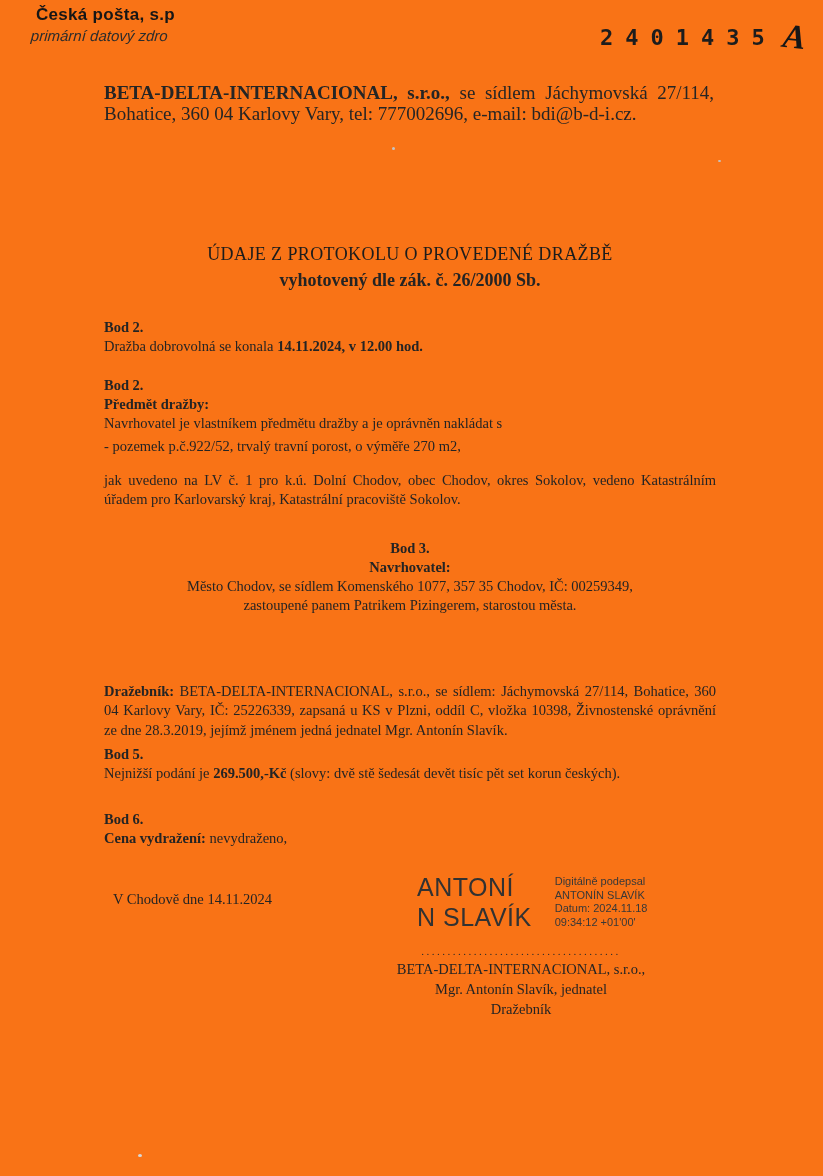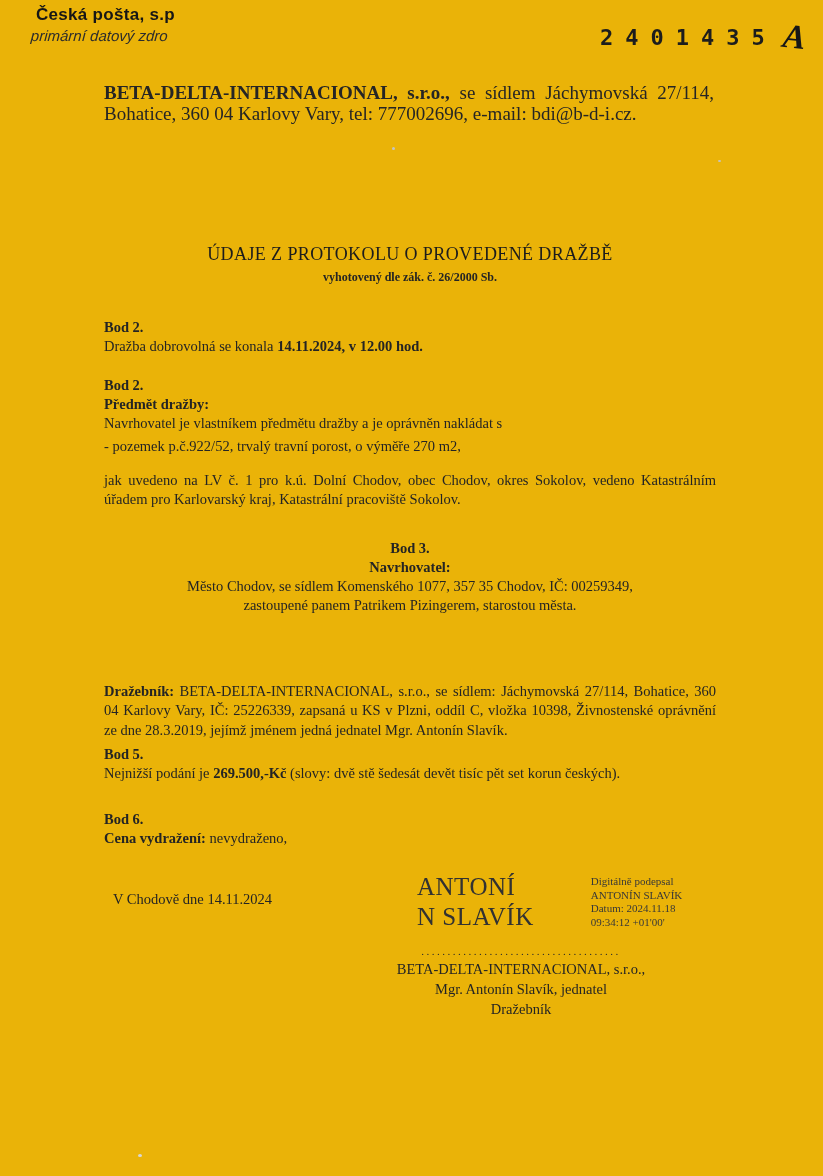--- a/index.html
+++ b/index.html
@@ -6,21 +6,21 @@
   html, body { background: #ffffff; }
   body {
     width: 823px; height: 1176px;
     position: relative;
     overflow: hidden;
     font-family: "Liberation Serif", serif;
     color: #222222;
   }
   .page {
     position: absolute; inset: 0;
-    background: #eab308;
+    background: #f97316;
   }
 
   
   .letterhead { position: absolute; left: 36px; top: 5px; font-family: "Liberation Sans", sans-serif; }
   .lh-org { font-weight: bold; font-size: 17px; color: #161616; letter-spacing: 0.3px; }
   .lh-sub { font-style: italic; font-size: 15px; color: #2c2c2c; margin-top: 2px; margin-left: -5px; transform: skewX(-4deg); }
 
   
   .stamp { position: absolute; left: 600px; top: 18px; white-space: nowrap; }
   .stamp-num {
@@ -41,42 +41,42 @@
   
   .header-para {
     position: absolute; left: 104px; top: 82px; width: 610px;
     font-size: 19px; line-height: 21px; text-align: justify;
     color: #252525;
   }
 
   
   .title-block { position: absolute; left: 104px; top: 244px; width: 612px; text-align: center; }
   .doc-title { font-weight: normal; font-size: 18px; letter-spacing: 0.4px; color: #1c1c1c; }
-  .doc-subtitle { font-weight: bold; font-size: 12px; margin-top: 5px; color: #242424; }
+  .doc-subtitle { font-weight: bold; font-size: 18px; margin-top: 5px; color: #242424; }
 
   
   .bod { position: absolute; left: 104px; width: 612px; font-size: 14.5px; line-height: 19px; color: #242424; }
   .bh { font-weight: bold; }
   .sub-bold { font-weight: bold; }
   .just { text-align: justify; }
   .mt6 { margin-top: 4px; }
   .mt15 { margin-top: 15px; }
   .para-4 { line-height: 19.4px; margin-top: 40px; }
 
   #bod1 { top: 318px; }
   #bod2 { top: 376px; }
   #bod3 { top: 539px; text-align: center; }
   #bod4 { top: 642px; }
   #bod5 { top: 745px; }
   #bod6 { top: 810px; }
 
   
   .place-date { position: absolute; left: 113px; top: 891px; font-size: 14.5px; color: #242424; }
 
-  .digital-signature { position: absolute; left: 417px; top: 872px; display: flex; font-family: Liberation Serif, serif; color: #323232; gap: 34px; }
+  .digital-signature { position: absolute; left: 417px; top: 872px; display: flex; font-family: Liberation Sans, sans-serif; color: #323232; }
   .sig-big { font-size: 25px; line-height: 30px; font-weight: 500; letter-spacing: 0.5px; white-space: nowrap; }
   .sig-details { margin-left: 23px; margin-top: 3px; font-size: 11px; line-height: 13.5px; white-space: nowrap; color: #383838; }
 
   .footer-right { position: absolute; left: 385px; top: 946px; width: 272px; text-align: center; color: #242424; }
   .dotted-line { font-size: 11px; letter-spacing: 2.5px; line-height: 10px; color: #2a2a2a; white-space: nowrap; overflow: hidden; }
   .company-line { font-size: 14.5px; line-height: 20px; margin-top: 3px; }
   .signer-line { font-size: 14.5px; line-height: 20px; }
   .role-line { font-size: 14.5px; line-height: 20px; }
 
   

